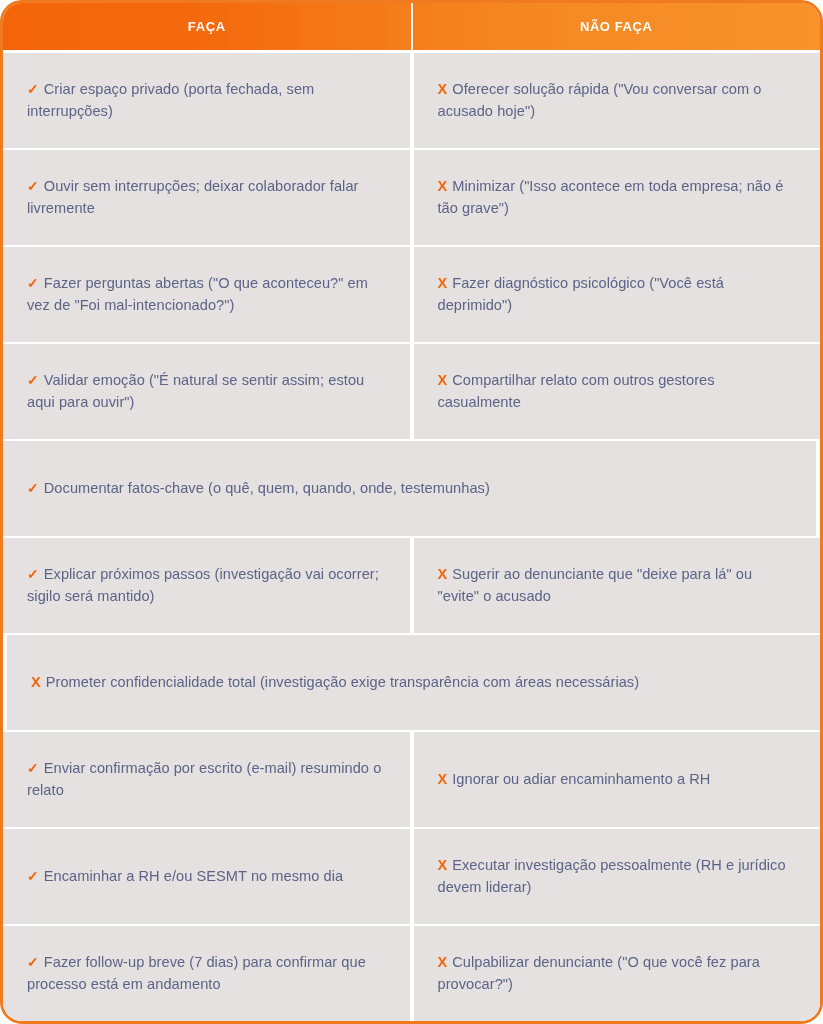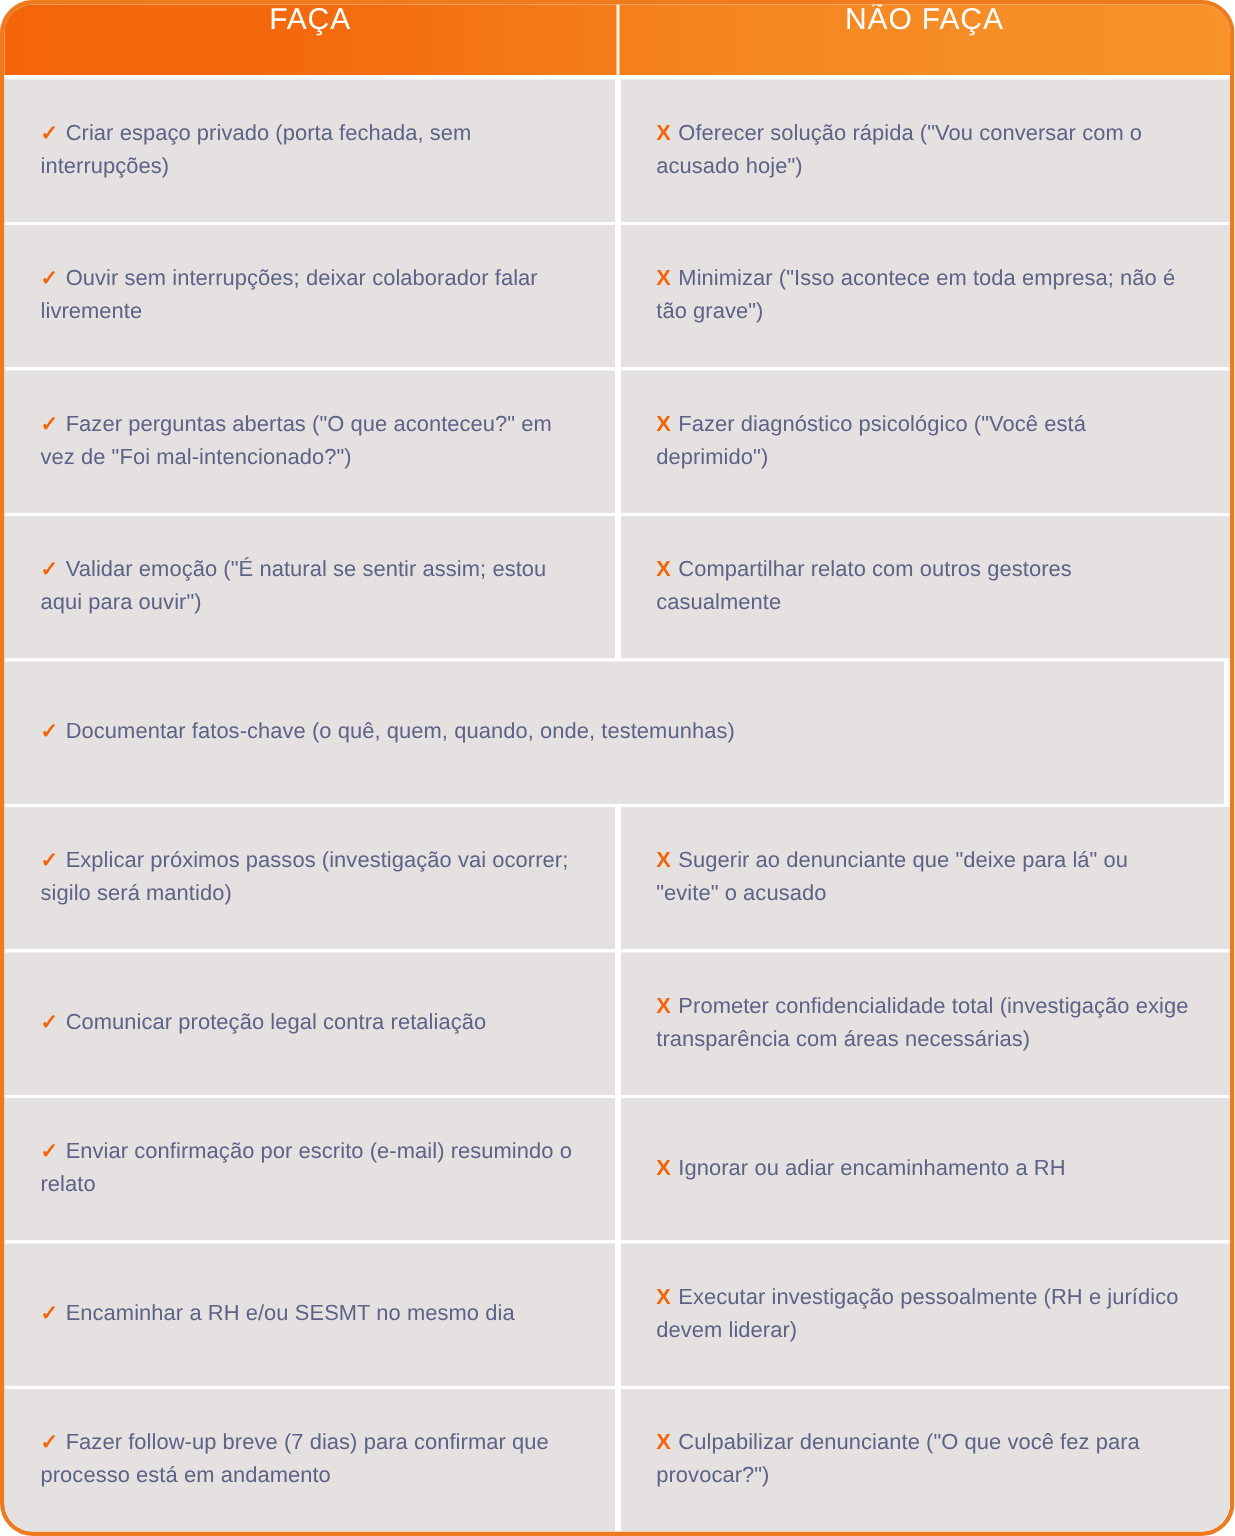--- a/index.html
+++ b/index.html
@@ -30,24 +30,25 @@
   #table-header {
     display: flex;
     width: 100%;
     height: 47px;
     background: linear-gradient(to right, #F4650A 0%, #F4690D 24%, #F58722 62%, #F79329 100%);
     position: relative;
   }
   .header-cell {
     flex: 1 1 0;
     display: flex;
+    align-items: center;
     justify-content: center;
     color: #FFFFFF;
-    font-size: 20px;
-    font-weight: normal;
+    font-size: 13px;
+    font-weight: bold;
     letter-spacing: 0.6px;
     line-height: 1;
     user-select: none;
   }
   .header-divider {
     width: 2px;
     background: #FFFFFF;
     opacity: 0.92;
     flex: 0 0 2px;
   }
@@ -165,23 +166,20 @@
       <div class="table-row">
         <div class="cell">
           <div class="cell-text"><span class="marker marker-check">✓</span><span>Explicar próximos passos (investigação vai ocorrer; sigilo será mantido)</span></div>
         </div>
         <div class="cell-divider"></div>
         <div class="cell">
           <div class="cell-text"><span class="marker marker-x">X</span><span>Sugerir ao denunciante que "deixe para lá" ou "evite" o acusado</span></div>
         </div>
       </div>
       <div class="table-row">
-        <div class="cell">
-          <div class="cell-text"><span class="marker marker-check">✓</span><span>Comunicar proteção legal contra retaliação</span></div>
-        </div>
         <div class="cell-divider"></div>
         <div class="cell">
           <div class="cell-text"><span class="marker marker-x">X</span><span>Prometer confidencialidade total (investigação exige transparência com áreas necessárias)</span></div>
         </div>
       </div>
       <div class="table-row">
         <div class="cell">
           <div class="cell-text"><span class="marker marker-check">✓</span><span>Enviar confirmação por escrito (e-mail) resumindo o relato</span></div>
         </div>
         <div class="cell-divider"></div>

